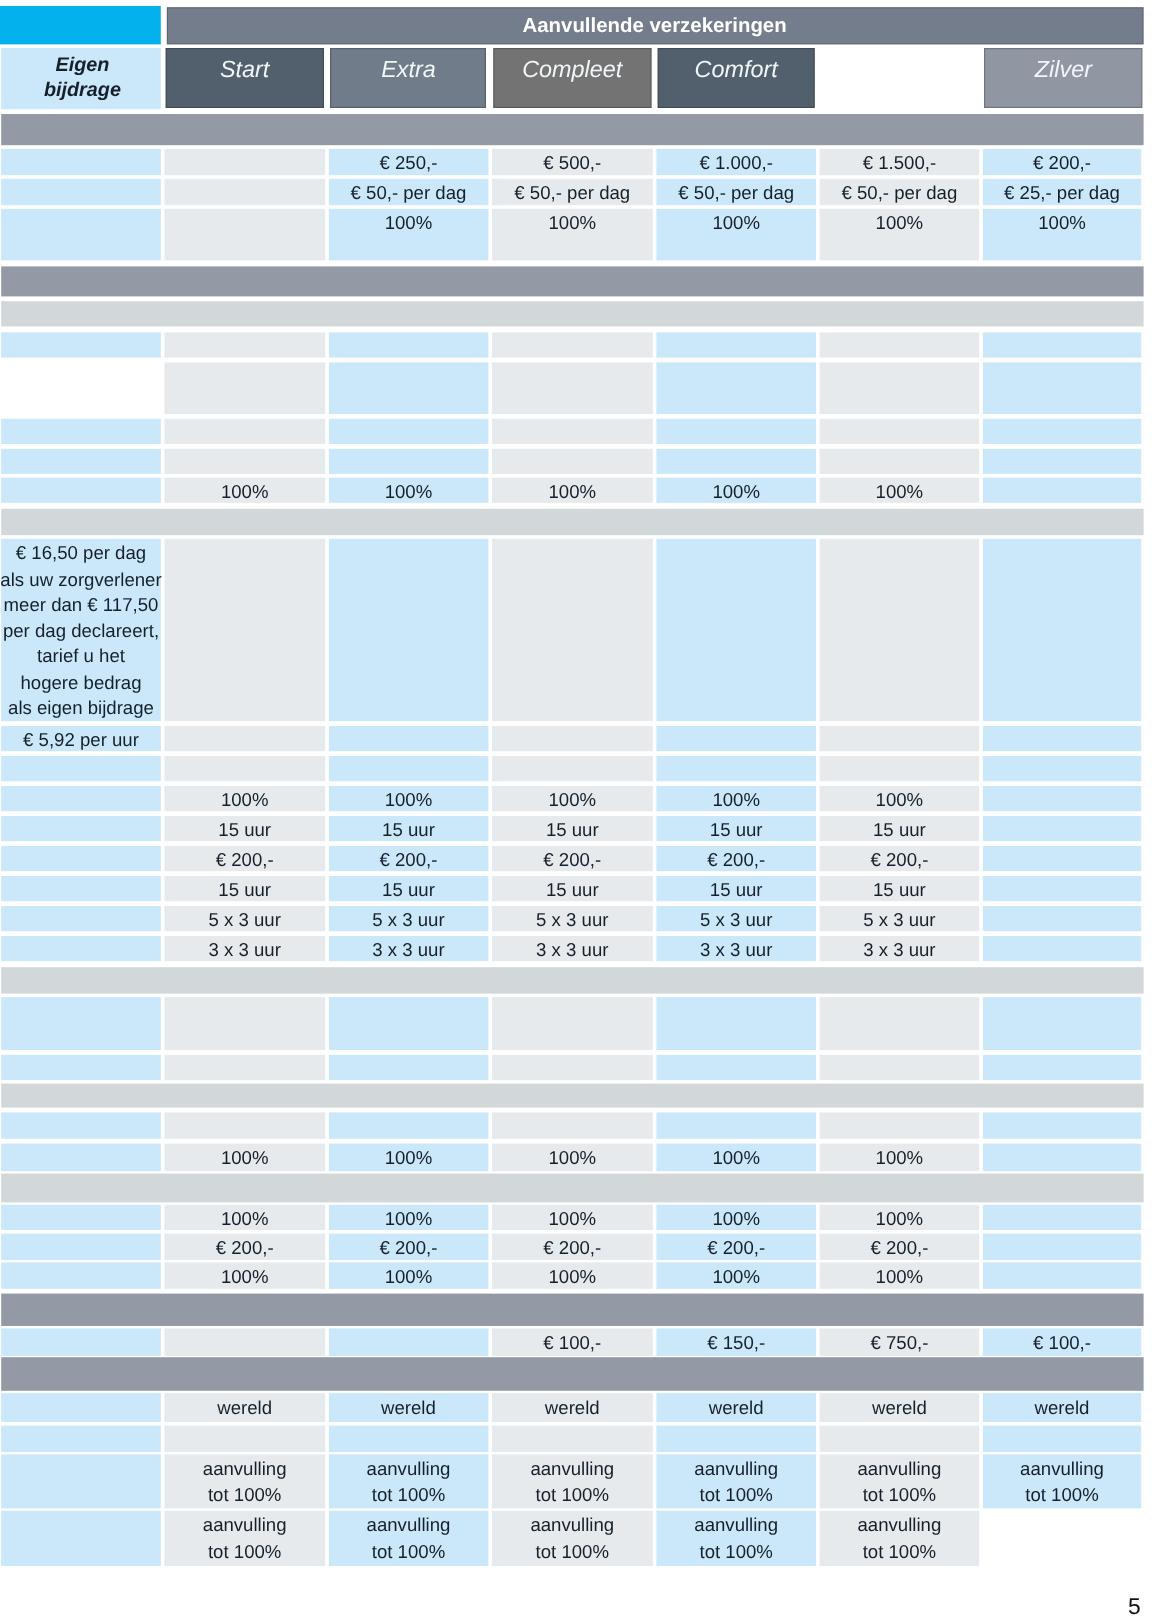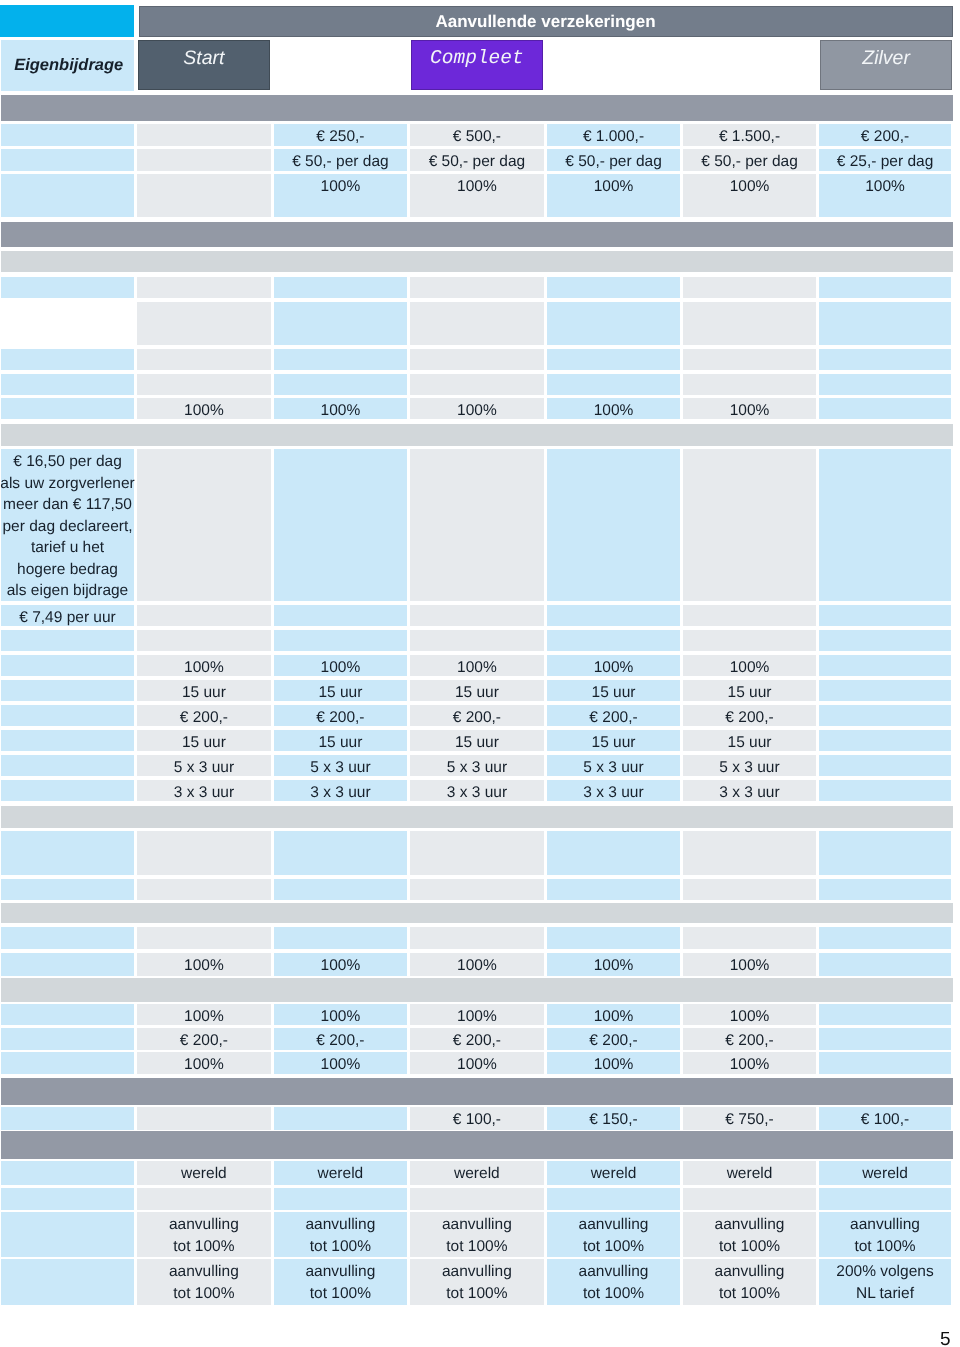--- a/index.html
+++ b/index.html
@@ -8,21 +8,21 @@
        -webkit-font-smoothing:antialiased;
        text-rendering:geometricPrecision;}
   .sheet{position:relative;width:812px;height:1347px;background:#ffffff;}
   .cell>div,.eigen-cell>div,.pkg-cell>div,.title-bar>div,.pageno{will-change:opacity;}
   .abs{position:absolute;box-sizing:border-box;}
   .blue-tab{background:#03b1ec;}
   .title-bar{background:#737d8b;color:#ffffff;font-weight:bold;font-size:17px;
              display:flex;align-items:center;justify-content:center;
              border:1px solid rgba(0,0,0,0.18);}
   .eigen-cell{background:#cae8f9;color:#16202b;font-style:italic;font-weight:bold;
-              font-size:16.5px;display:flex;flex-direction:row;align-items:center;
+              font-size:16.5px;display:flex;flex-direction:column;align-items:center;
               justify-content:center;line-height:21px;padding-left:2px;}
   .pkg-cell{color:#f2f5f7;font-style:italic;font-size:19.5px;display:flex;
             align-items:flex-start;justify-content:center;padding-top:6px;
             border:1px solid rgba(0,0,0,0.22);}
   .band-dark{background:#9399a5;}
   .band-light{background:#d2d7da;}
   .cell{display:flex;flex-direction:column;align-items:center;justify-content:flex-start;
         text-align:center;font-size:15.5px;color:#16202b;line-height:21.5px;white-space:nowrap;
         padding-top:2px;}
   .cell.blue{background:#cae8f9;}
@@ -37,22 +37,28 @@
 <div class="abs title-bar" style="left:138.5px;top:5.5px;width:814px;height:31px;padding-top:2px;">
       <div>Aanvullende verzekeringen</div>
     </div>
 <div class="abs eigen-cell" style="left:1px;top:39.5px;width:133.4px;height:51.3px;">
       <div>Eigen</div>
       <div>bijdrage</div>
     </div>
 <div class="abs pkg-cell" style="left:138.1px;top:40px;width:131.6px;height:50px;background:#52606e;">
       <div>Start</div>
     </div>
-<div class="abs pkg-cell" style="left:411.1px;top:40px;width:131.6px;height:50px;background:#6d28d9;font-family:Liberation Mono, monospace;">
+<div class="abs pkg-cell" style="left:275.3px;top:40px;width:130.2px;height:50px;background:#707c89;">
+      <div>Extra</div>
+    </div>
+<div class="abs pkg-cell" style="left:411.1px;top:40px;width:131.6px;height:50px;background:#737373;">
       <div>Compleet</div>
+    </div>
+<div class="abs pkg-cell" style="left:548.3px;top:40px;width:130.4px;height:50px;background:#52606e;">
+      <div>Comfort</div>
     </div>
 <div class="abs pkg-cell" style="left:820.3px;top:40px;width:131.7px;height:50px;background:#9097a2;">
       <div>Zilver</div>
     </div>
 <div class="abs band-dark" style="left:1px;top:95px;width:951.5px;height:26px;"></div>
 <div class="abs band-dark" style="left:1px;top:222px;width:951.5px;height:25px;"></div>
 <div class="abs band-light" style="left:1px;top:251px;width:951.5px;height:21px;"></div>
 <div class="abs band-light" style="left:1px;top:424px;width:951.5px;height:22px;"></div>
 <div class="abs band-light" style="left:1px;top:806px;width:951.5px;height:22px;"></div>
 <div class="abs band-light" style="left:1px;top:903px;width:951.5px;height:20px;"></div>
@@ -163,21 +169,21 @@
       <div>hogere bedrag</div>
       <div>als eigen bijdrage</div>
     </div>
 <div class="abs cell gray" style="left:136.6px;top:449px;width:134.6px;height:152px;"></div>
 <div class="abs cell blue" style="left:273.8px;top:449px;width:133.2px;height:152px;"></div>
 <div class="abs cell gray" style="left:409.6px;top:449px;width:134.6px;height:152px;"></div>
 <div class="abs cell blue" style="left:546.8px;top:449px;width:133.4px;height:152px;"></div>
 <div class="abs cell gray" style="left:682.8px;top:449px;width:133.4px;height:152px;"></div>
 <div class="abs cell blue" style="left:818.8px;top:449px;width:132.4px;height:152px;"></div>
 <div class="abs cell blue" style="left:1.0px;top:605px;width:133.0px;height:21px;">
-      <div>€ 7,49 per uur</div>
+      <div>€ 5,92 per uur</div>
     </div>
 <div class="abs cell gray" style="left:136.6px;top:605px;width:134.6px;height:21px;"></div>
 <div class="abs cell blue" style="left:273.8px;top:605px;width:133.2px;height:21px;"></div>
 <div class="abs cell gray" style="left:409.6px;top:605px;width:134.6px;height:21px;"></div>
 <div class="abs cell blue" style="left:546.8px;top:605px;width:133.4px;height:21px;"></div>
 <div class="abs cell gray" style="left:682.8px;top:605px;width:133.4px;height:21px;"></div>
 <div class="abs cell blue" style="left:818.8px;top:605px;width:132.4px;height:21px;"></div>
 <div class="abs cell blue" style="left:1.0px;top:630px;width:133.0px;height:21px;"></div>
 <div class="abs cell gray" style="left:136.6px;top:630px;width:134.6px;height:21px;"></div>
 <div class="abs cell blue" style="left:273.8px;top:630px;width:133.2px;height:21px;"></div>
@@ -456,18 +462,14 @@
       <div>tot 100%</div>
     </div>
 <div class="abs cell blue" style="left:546.8px;top:1259px;width:133.4px;height:46px;">
       <div>aanvulling</div>
       <div>tot 100%</div>
     </div>
 <div class="abs cell gray" style="left:682.8px;top:1259px;width:133.4px;height:46px;">
       <div>aanvulling</div>
       <div>tot 100%</div>
     </div>
-<div class="abs cell blue" style="left:818.8px;top:1259px;width:132.4px;height:46px;">
-      <div>200% volgens</div>
-      <div>NL tarief</div>
-    </div>
   <div class="pageno" style="left:940px;top:1331px;">5</div>
 </div>
 
 </body></html>

